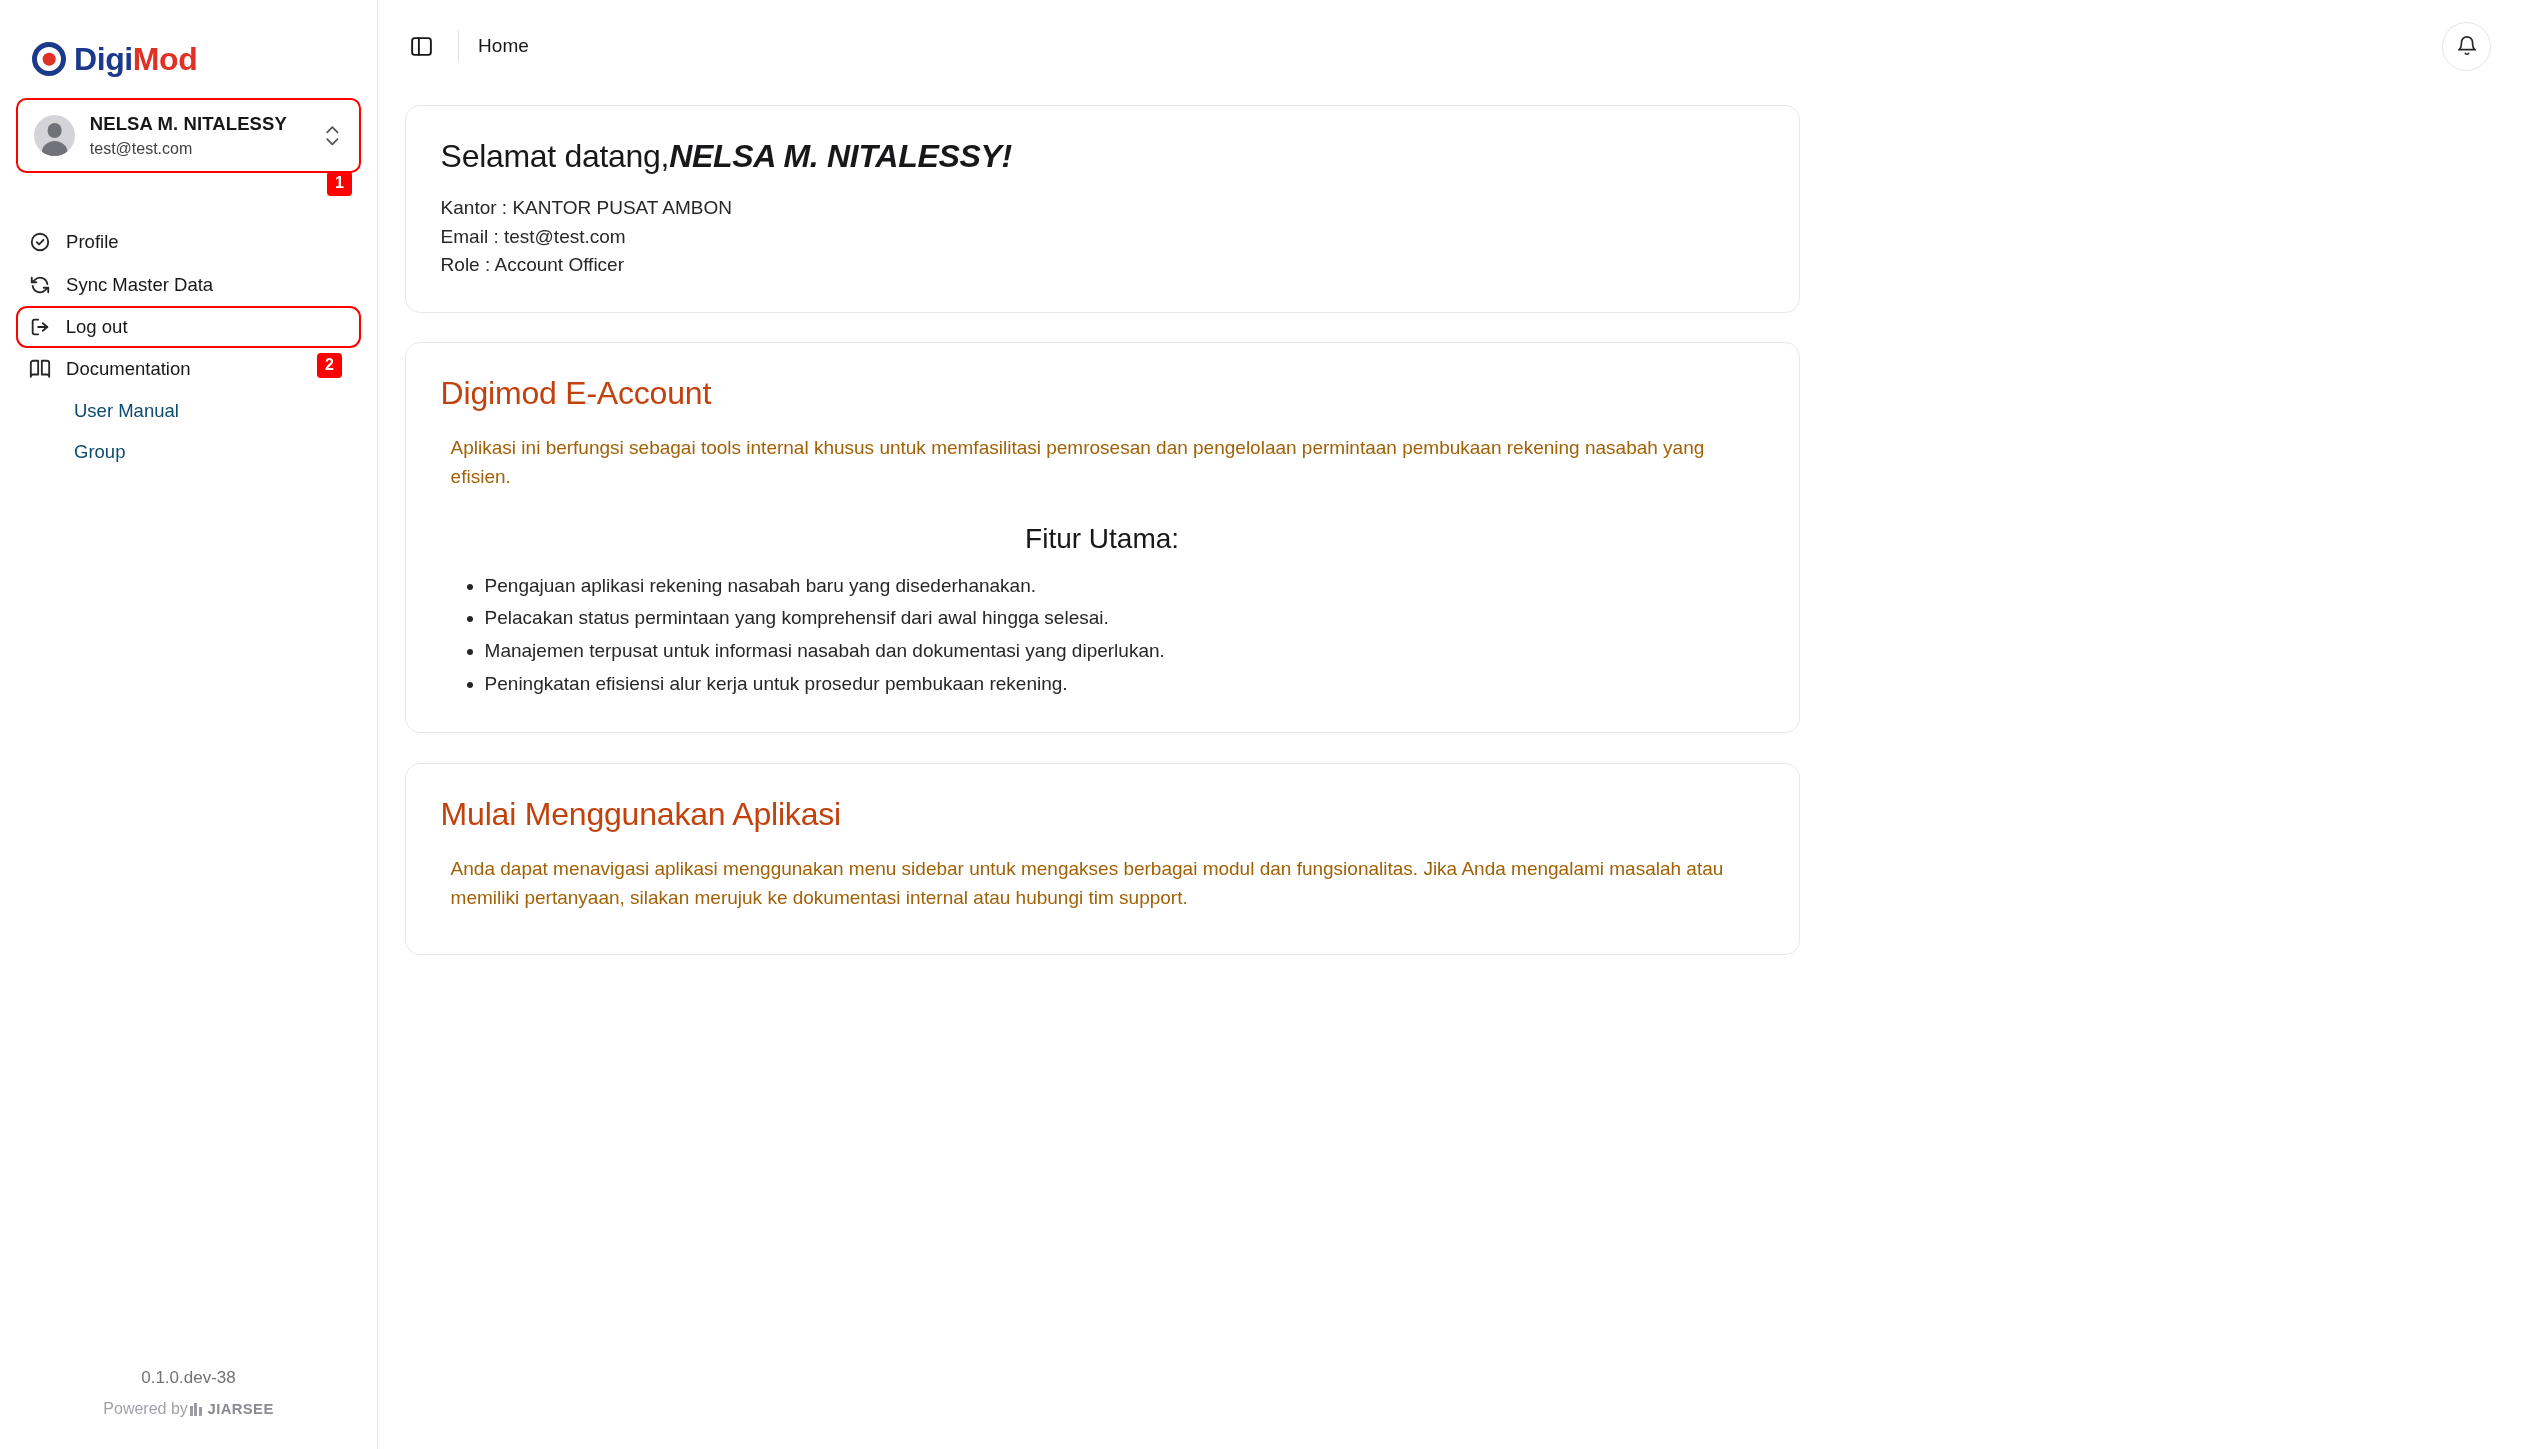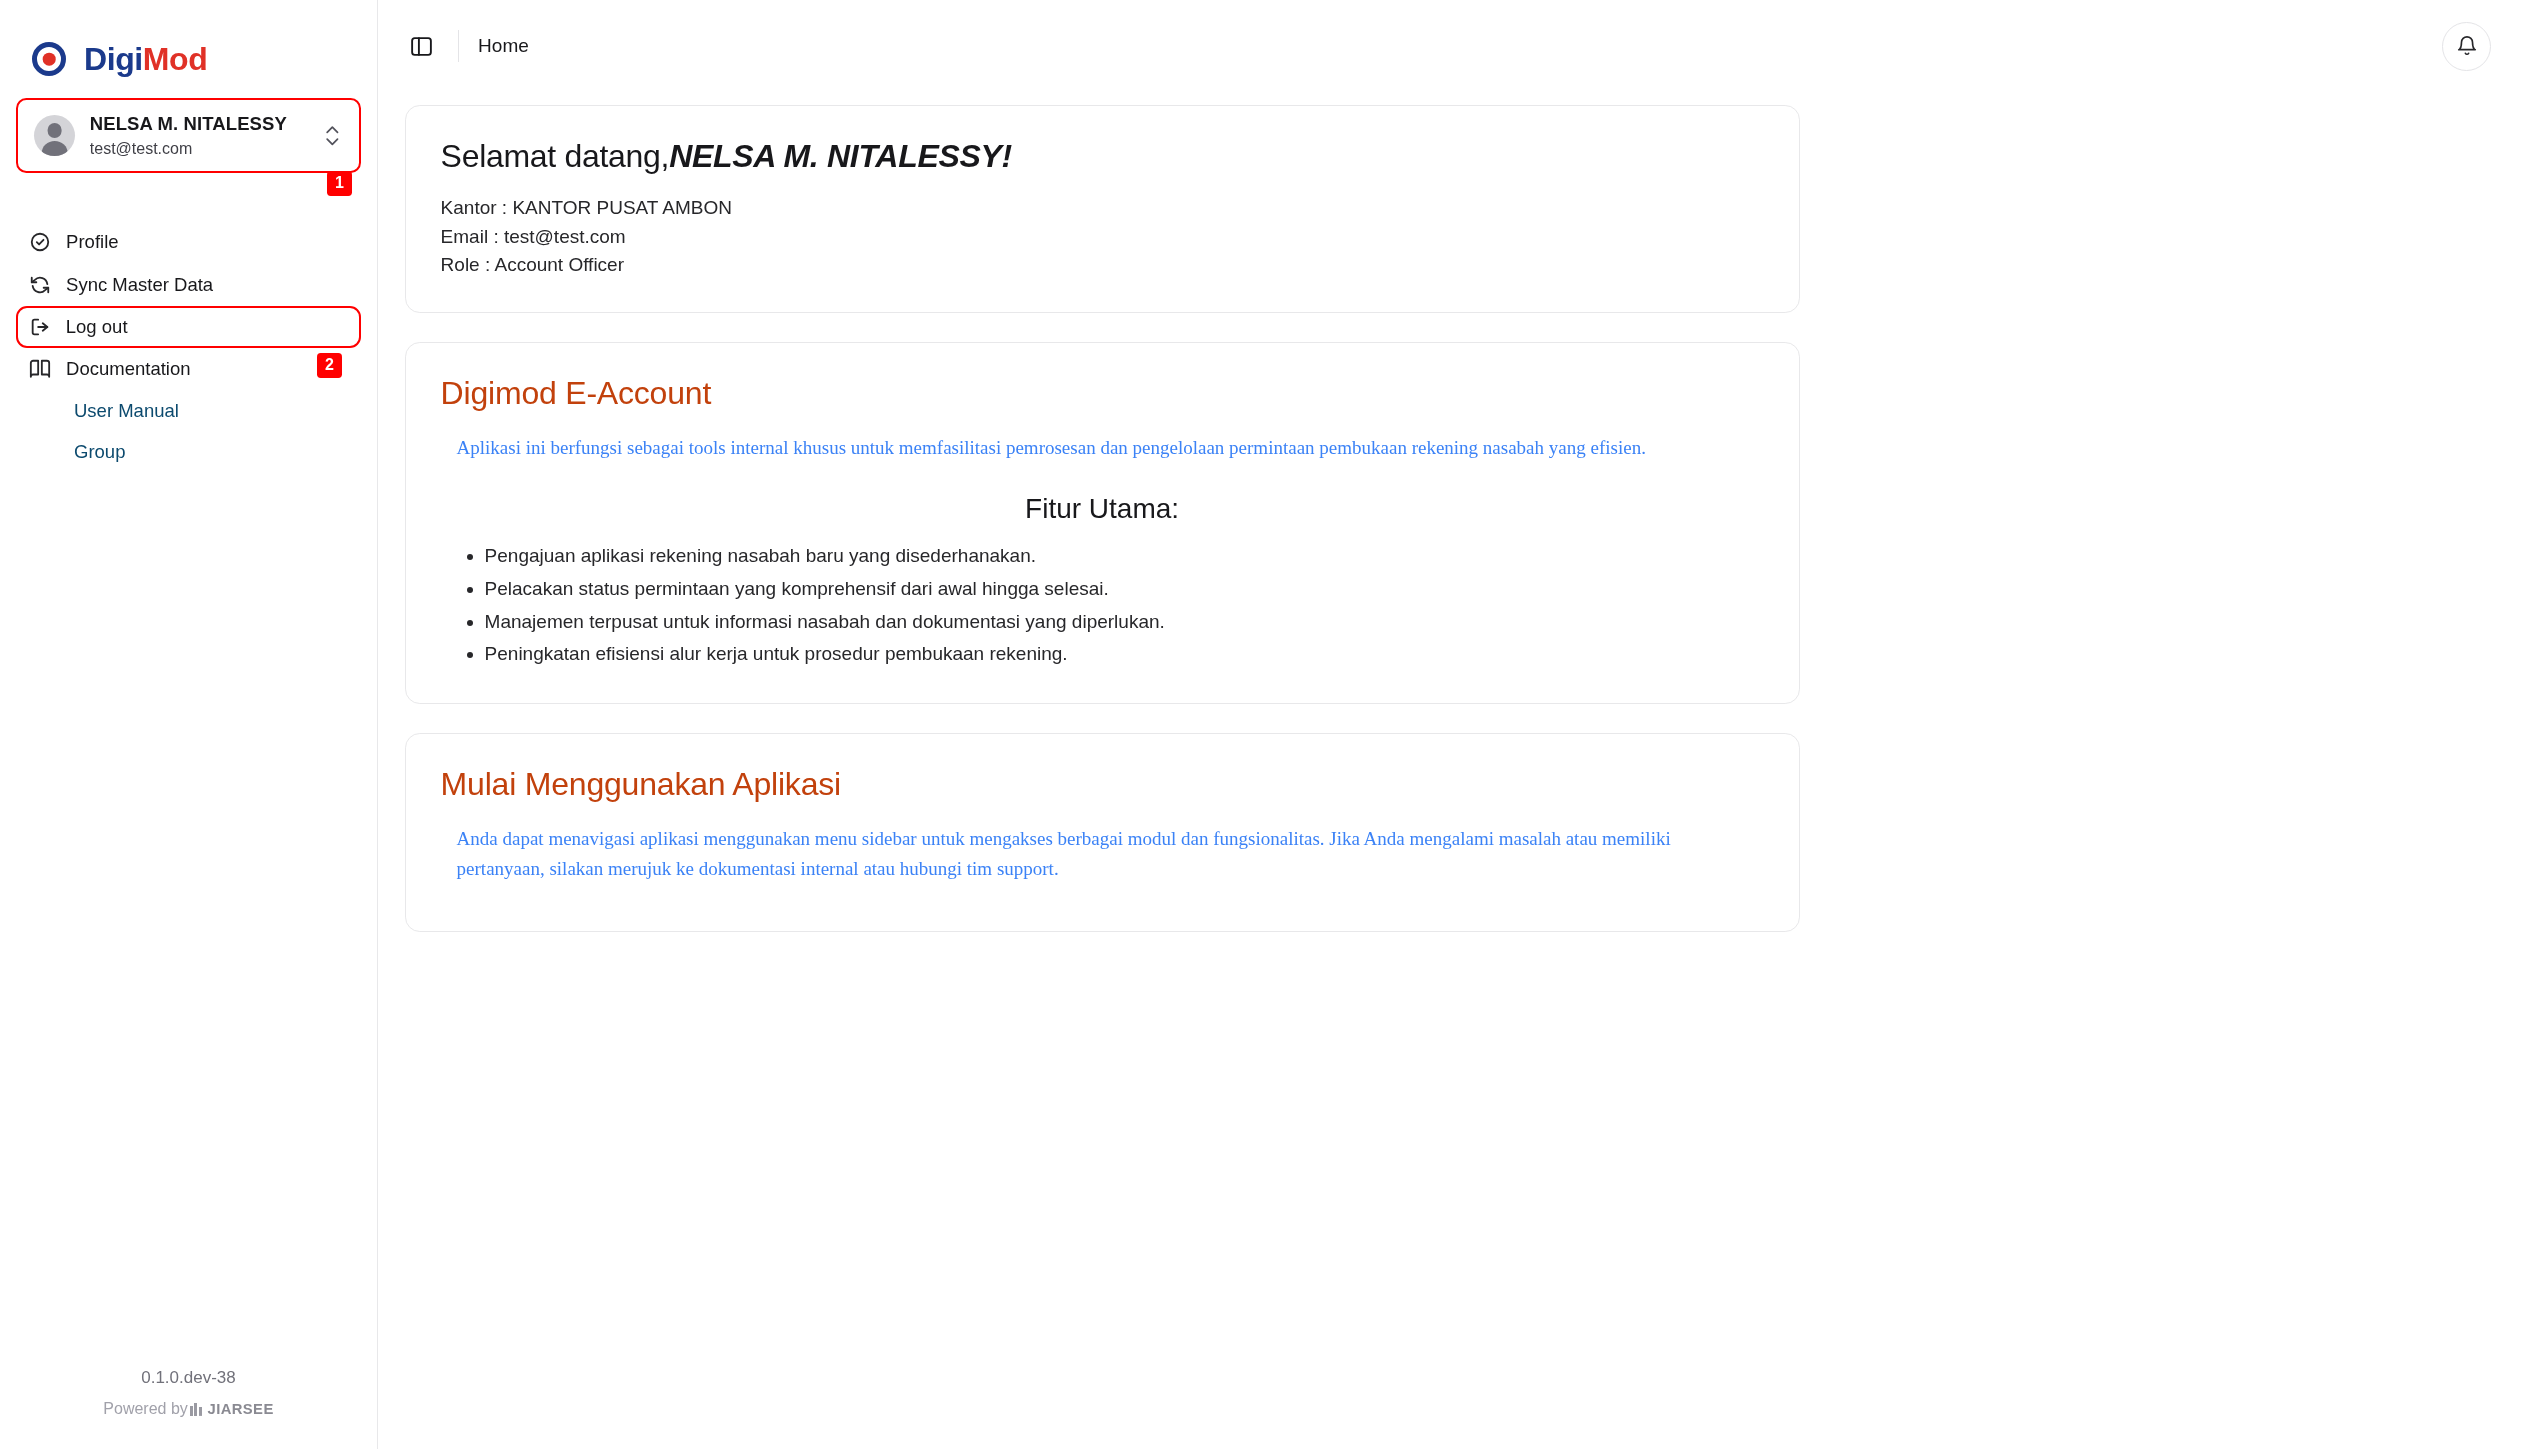--- a/index.html
+++ b/index.html
@@ -24,21 +24,21 @@
     height: 100%;
     background: #ffffff;
     border-right: 1.5px solid #e8e8ea;
     position: relative;
     display: flex;
     flex-direction: column;
   }
   .brand {
     display: flex;
     align-items: center;
-    gap: 18px;
+    gap: 8px;
     padding: 29.5px 0 0 32px;
     height: 89px;
   }
   .brand-mark {
     width: 34px; height: 34px;
     border-radius: 50%;
     background: #ffffff;
     border: 5.2px solid #1b3a8c;
     position: relative;
     flex: 0 0 34px;
@@ -279,25 +279,24 @@
   }
   .card-title {
     font-size: 32px;
     font-weight: 400;
     color: #c2410c;
     letter-spacing: -0.2px;
     margin: 0 0 20.7px 0;
   }
   .card-para {
     font-size: 19px;
-    color: #3b82f6;
+    color: #a16207;
     line-height: 1.55;
-    margin: 16px;
+    margin: 10px;
     max-width: 1299px;
-    font-family: Liberation Serif, serif;
   }
   .sub-title {
     font-size: 28px;
     font-weight: 400;
     color: #18181b;
     margin: 31px 0 14.8px 0;
     text-align: center;
   }
   ul.features {
     margin: 0;

